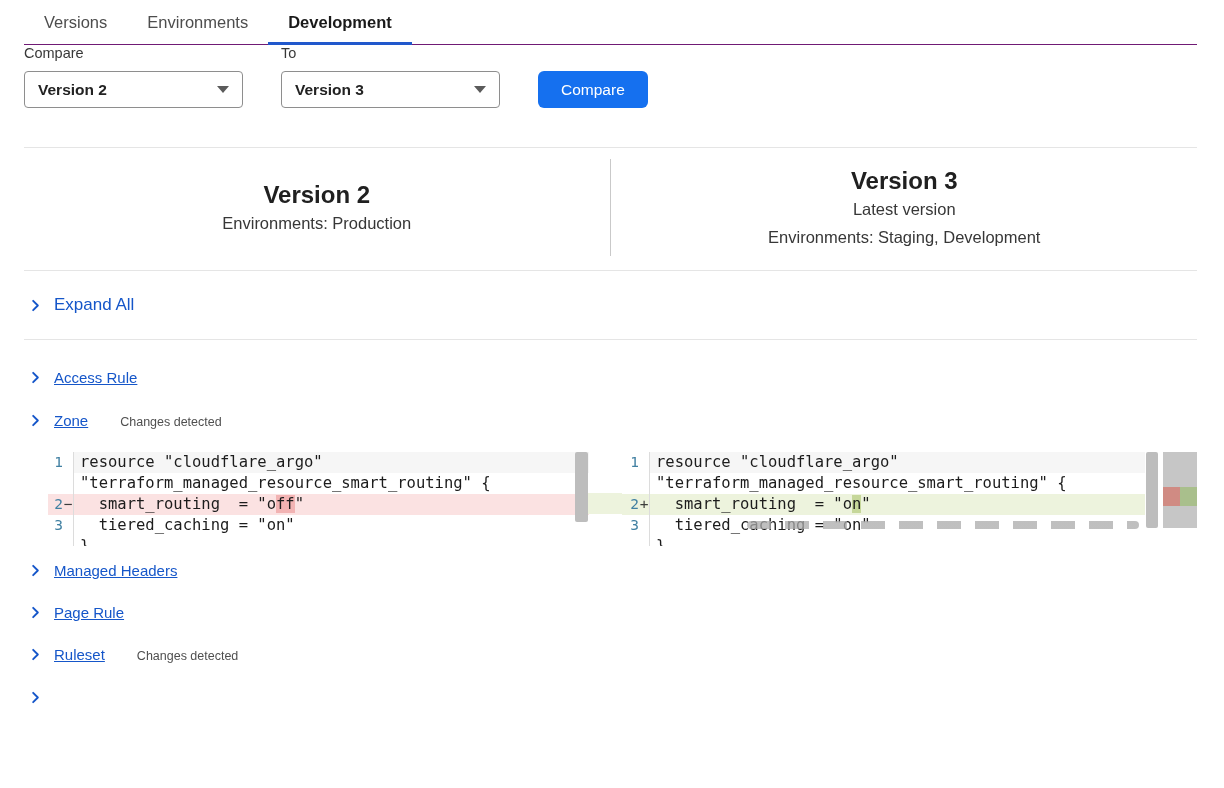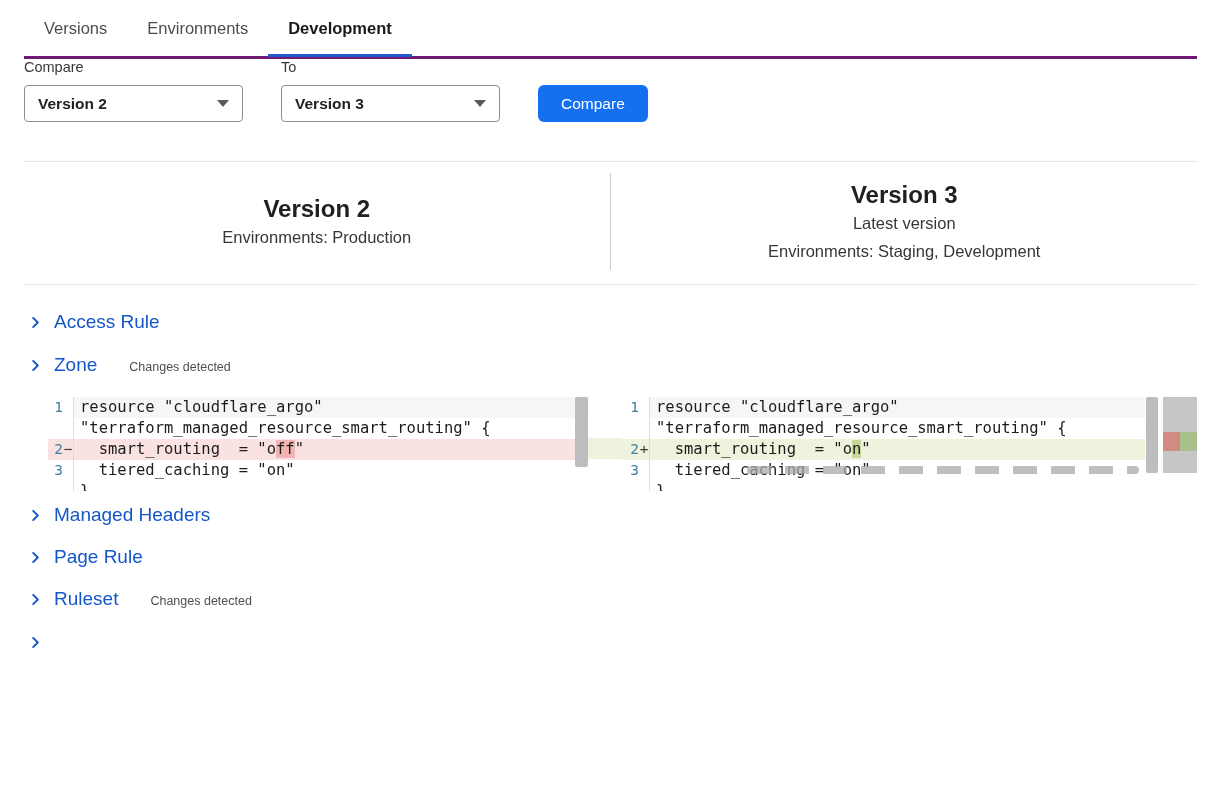--- a/index.html
+++ b/index.html
@@ -9,22 +9,22 @@
     font-family: "Liberation Sans", sans-serif;
     color: #1f1f1f;
     position: relative;
     overflow: hidden;
   }
   .wrap { margin: 0 27px 0 24px; }
 
   
   .tabs {
     display: flex;
-    height: 59px;
-    border-bottom: 3px solid #701a75;
+    height: 45px;
+    border-bottom: 1px solid #701a75;
     align-items: stretch;
   }
   .tab {
     padding: 0 20px;
     display: flex; align-items: center;
     font-size: 16.5px;
     color: #4d4d4d;
     position: relative;
     cursor: pointer;
   }
@@ -98,22 +98,23 @@
   
   .sections { padding-top: 25px; }
   .section-row {
     display: flex; align-items: center;
     padding-left: 4px;
     height: 24px;
     cursor: pointer;
   }
   .section-label {
     margin-left: 11px;
-    font-size: 19px;
+    font-size: 15px;
     color: var(--link-blue, #1556c9);
+    text-decoration: underline;
   }
   .section-badge {
     margin-left: 32px;
     font-size: 12.5px;
     color: #4f4f4f;
     padding-top: 3px;
   }
   .gap20 { height: 19px; } .gap18 { height: 18px; } .gap12 { height: 12px; }
 
   
@@ -221,20 +222,28 @@
       <div class="vsub">Environments: Production</div>
     </div>
     <div class="vdivider"></div>
     <div class="vcol">
       <div class="vtitle">Version 3</div>
       <div class="vsub">Latest version</div>
       <div class="vsub">Environments: Staging, Development</div>
     </div>
   </div>
 
+  <div class="expand-row">
+    <span class="chev">
+      <svg width="15" height="15" viewBox="0 0 16 16">
+          <path d="M5.5 3l5 5-5 5" fill="none" stroke="currentColor" stroke-width="2" stroke-linecap="round" stroke-linejoin="round"></path>
+        </svg>
+    </span>
+    <span class="expand-label">Expand All</span>
+  </div>
 
   <div class="sections">
 
     <div class="section-row">
       <span class="chev">
         <svg width="15" height="15" viewBox="0 0 16 16">
             <path d="M5.5 3l5 5-5 5" fill="none" stroke="currentColor" stroke-width="2" stroke-linecap="round" stroke-linejoin="round"></path>
           </svg>
       </span>
       <span class="section-label">Access Rule</span>

